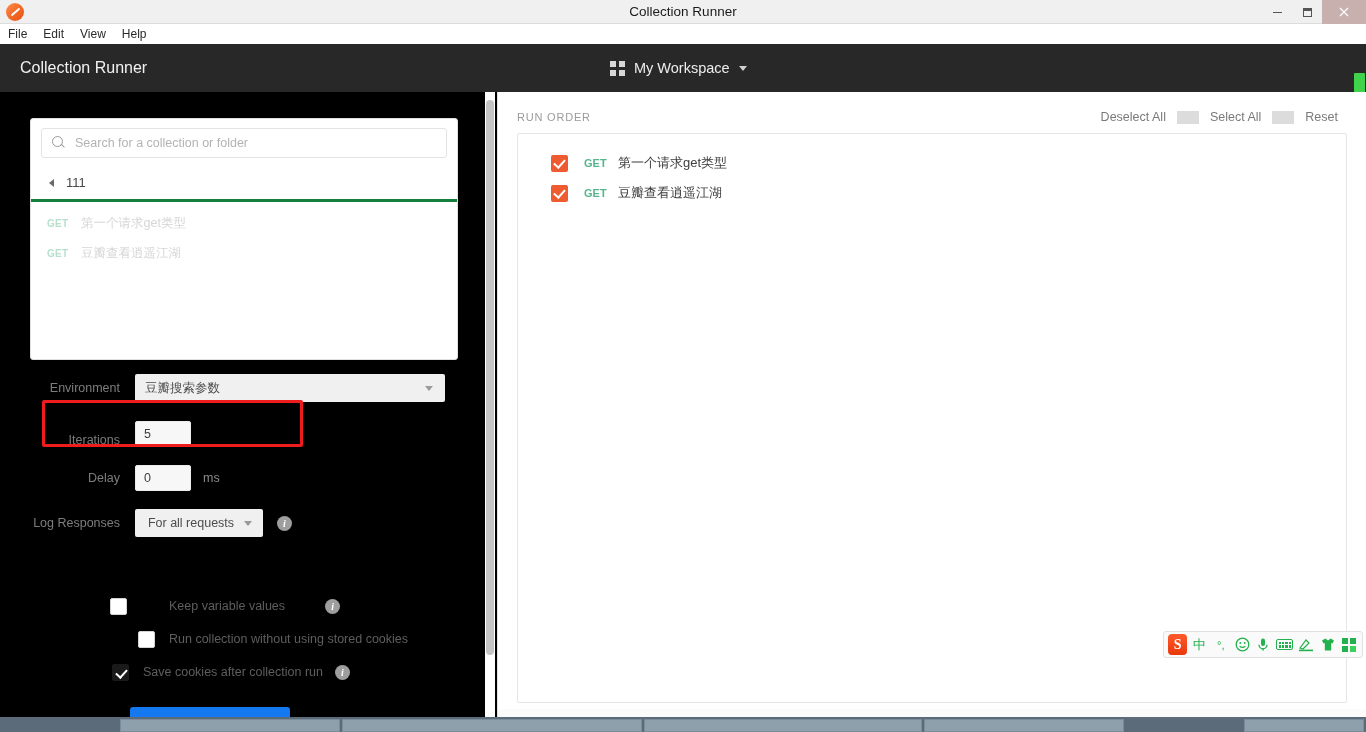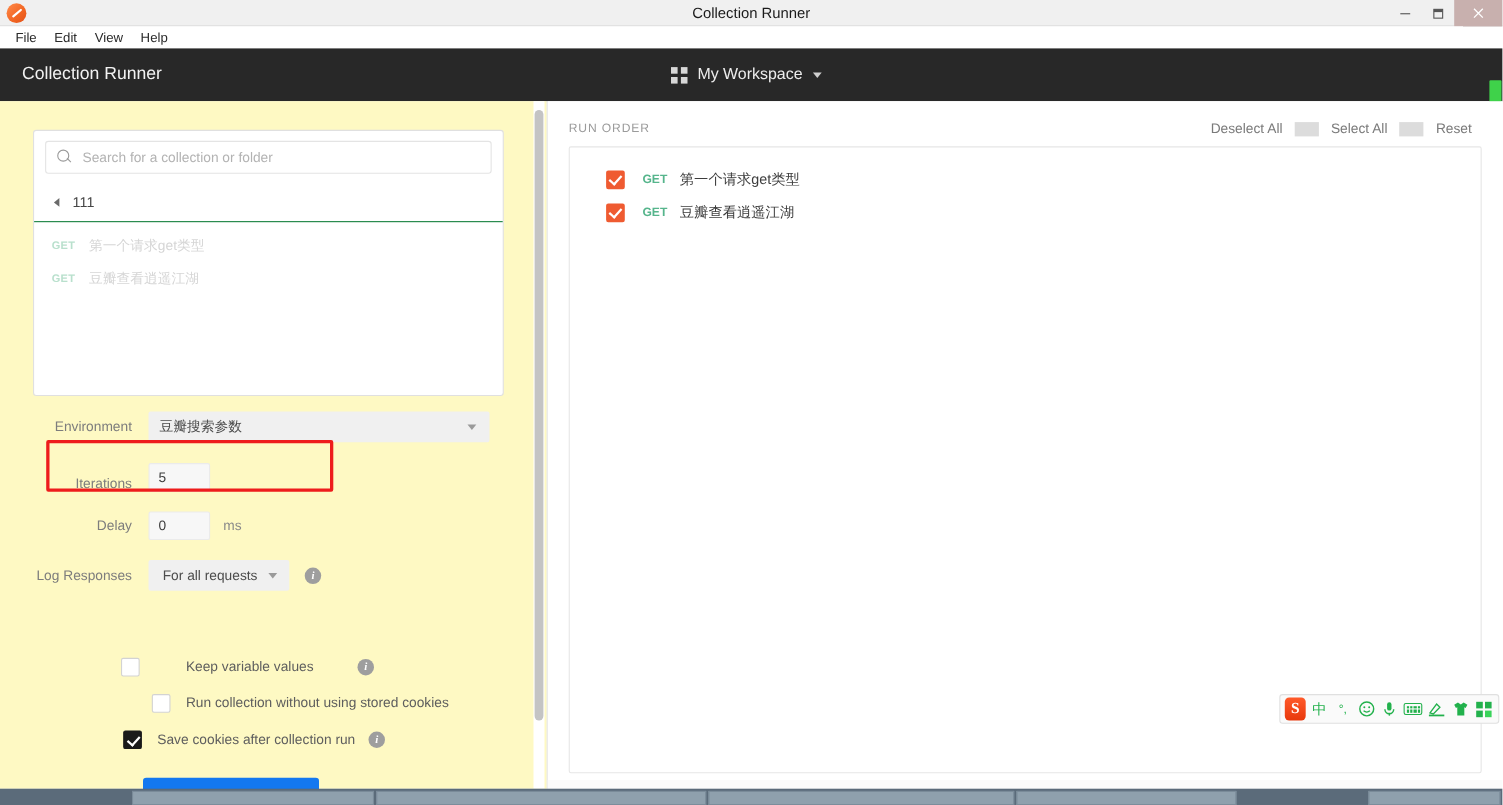--- a/index.html
+++ b/index.html
@@ -37,21 +37,21 @@
   .win-btn {
     width: 30px; height: 24px; display: flex; align-items: center; justify-content: center;
     color: #555; font-size: 12px;
   }
   .win-btn.close { width: 44px; background: #c8b0ae; color: #ffffff; font-size: 14px; }
   .win-btn svg { display: block; }
 
   
   .menubar {
     position: absolute; top: 24px; left: 0; width: 1330px; height: 20px;
-    background: #ffffff; display: flex; align-items: center; padding-left: 6px;
+    background: #ffffff; display: flex; align-items: center; 
   }
   .menu-item {
     font-size: 12px; color: #2a2a2a; padding: 1px 8px; line-height: 18px;
   }
 
   
   .header {
     position: absolute; top: 44px; left: 0; width: 1366px; height: 48px;
     background: #282828;
   }
@@ -83,21 +83,21 @@
   }
   .hdr-btn.docs { padding: 7px 16px; }
   .green-thumb {
     position: absolute; right: 1px; top: 29px; width: 11px; height: 30px;
     background: #3fd24a; border-radius: 1px;
   }
 
   
   .left-pane {
     position: absolute; top: 92px; left: 0; width: 497px; height: 625px;
-    background: #fef9c3; overflow: hidden;
+    background: #000000; overflow: hidden;
   }
   .divider-v {
     position: absolute; top: 92px; left: 497px; width: 1px; height: 625px;
     background: #e2e2e2;
   }
   .left-scroll-track {
     position: absolute; top: 92px; left: 485px; width: 10px; height: 625px;
     background: #ffffff;
   }
   .left-scroll-thumb {
@@ -128,21 +128,21 @@
     width: 5px; height: 1.4px; background: #9a9a9a; transform: rotate(45deg);
   }
   .search-input {
     border: none; outline: none; flex: 1; margin-left: 9px;
     font-size: 12.5px; color: #3a3a3a; font-family: inherit; background: transparent;
   }
   .search-input::placeholder { color: #b3b3b3; }
 
   .coll-folder-row {
     position: relative; height: 36px; display: flex; align-items: center;
-    padding-left: 18px; border-bottom: 1px solid #15803d; margin-top: 8px;
+    padding-left: 18px; border-bottom: 3px solid #15803d; margin-top: 8px;
   }
   .tri-left {
     width: 0; height: 0; border-top: 4px solid transparent;
     border-bottom: 4px solid transparent; border-right: 5px solid #6a6a6a;
     margin-right: 12px;
   }
   .folder-name { font-size: 13px; color: #474747; }
 
   .req-row {
     height: 30px; display: flex; align-items: center; padding-left: 16px; gap: 10px;

